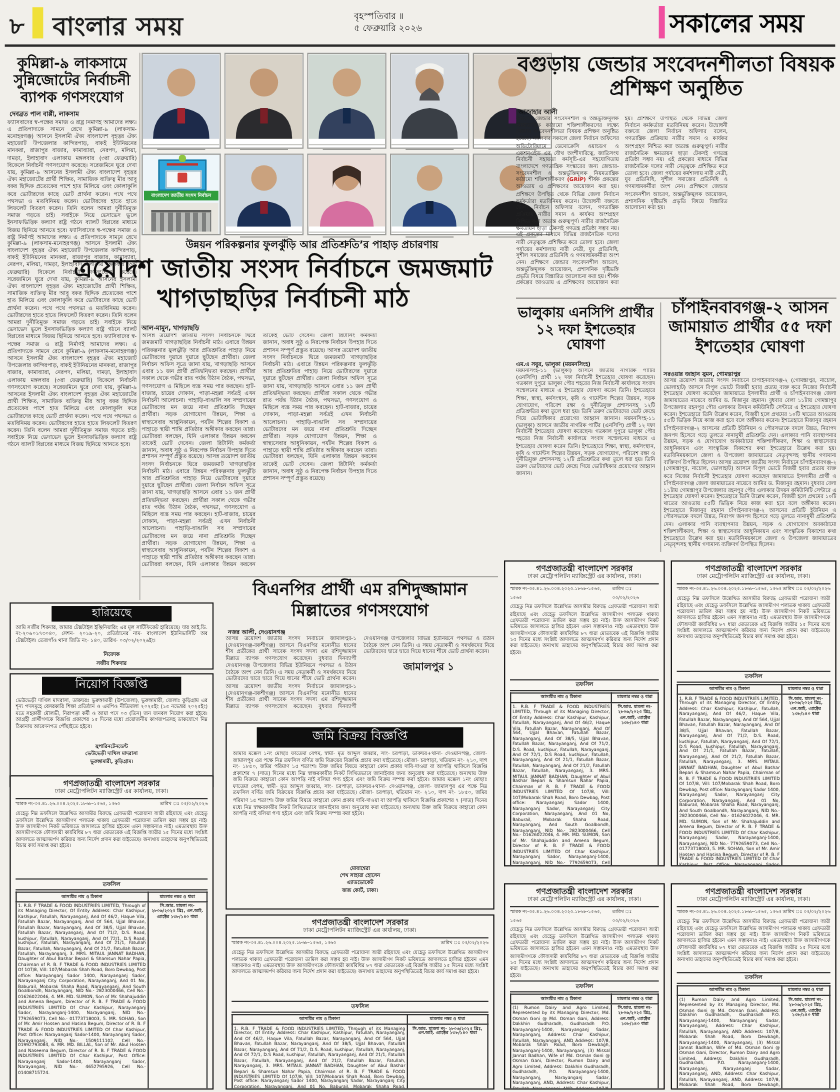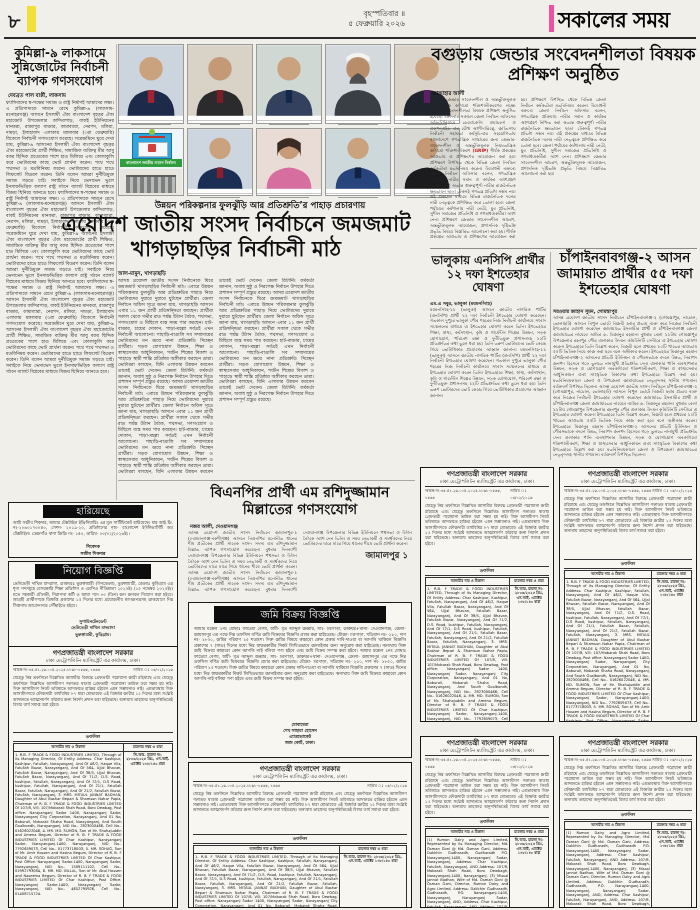--- a/index.html
+++ b/index.html
@@ -1,19 +1,19 @@
 <!DOCTYPE html>
 <html><head>
 <meta charset="utf-8">
 <style>
   html,body{margin:0;padding:0}
   body{width:700px;height:910px;position:relative;background:#f1efea;
        font-family:"DejaVu Sans","Liberation Sans",sans-serif;color:#1c1c1c;overflow:hidden}
   .abs{position:absolute}
-  .ctr{text-align:right}
+  .ctr{text-align:left}
   .bold{font-weight:bold}
   .hl{font-weight:bold;text-align:center;color:#0e0e0e;line-height:1.18}
   .body-sm{font-size:4.4px;line-height:1.3;text-align:justify;overflow:hidden;color:#262626}
   .byline{font-size:5.2px;font-weight:bold;color:#111}
   .hair{background:#2a2a2a}
   .colbox{border:1px solid #1d1d1d;background:#f8f6f1;box-sizing:border-box}
   .titlebar{background:#0d0d0d;color:#fff;text-align:center;font-weight:normal;line-height:1.45}
   .sign{font-size:4.4px;text-align:center;font-weight:bold;line-height:1.5}
   
   .court{border:1.3px solid #161616;background:#f8f6f1;box-sizing:border-box;padding:3px 4px;overflow:hidden}
@@ -32,20 +32,21 @@
   .pcap{height:7px;border-top:.6px solid #c8c8c4;position:relative}
   .pcap:after{content:"";position:absolute;left:18%;right:18%;top:2.6px;height:1.1px;background:#9b9b97}
   .greenband{background:#2f9e3d;color:#fff;font-size:3.9px;font-weight:bold;text-align:center;line-height:1.8;overflow:hidden;white-space:nowrap}
 </style>
 </head>
 <body>
 
 <div class="abs" style="left:0;top:0;width:700px;height:38px">
   <div class="abs" style="left:27px;top:6px;width:9px;height:26px;background:#f0e038"></div>
   <div class="abs bold" style="left:8px;top:7px;font-size:19px">৮</div>
+  <div class="abs bold" style="left:44px;top:6px;font-size:21px;letter-spacing:.5px">বাংলার সময়</div>
   <div class="abs ctr" style="left:295px;top:8px;width:110px;font-size:7.5px">বৃহস্পতিবার ॥</div>
   <div class="abs ctr" style="left:295px;top:18px;width:110px;font-size:7.5px">৫ ফেব্রুয়ারি ২০২৬</div>
   <div class="abs" style="left:549px;top:5px;width:5px;height:27px;background:#f04fa0"></div>
   <div class="abs bold" style="left:558px;top:4px;font-size:21px;letter-spacing:-.5px;color:#050505">সকালের সময়</div>
   <div class="abs hair" style="left:4px;top:37px;width:692px;height:1.6px"></div>
 </div>
 
 <div class="abs hl" style="left:6px;top:46px;width:108px;font-size:12px">কুমিল্লা-৯ লাকসামে সুন্নিজোটের নির্বাচনী ব্যাপক গণসংযোগ</div>
 <div class="abs byline" style="left:8px;top:92px;width:106px">দেবব্রত পাল বাপ্পী, লাকসাম</div>
 <div class="abs body-sm" style="left:6px;top:100px;width:108px;height:398px;font-size:4.6px">ফ্যাসিবাদের স্ব-পক্ষের সমাজ ও রাষ্ট্র নির্মাণই আমাদের লক্ষ্য। এ প্রতিপাদ্যকে সামনে রেখে কুমিল্লা-৯ (লাকসাম-মনোহরগঞ্জ) আসনে ইসলামী ঐক্য বাংলাদেশ বৃহত্তর ঐক্য মহাজোট উপজেলার কান্দিরপাড়, বাকই ইউনিয়নের মানকরা, রাজাপুর বাজার, কামাব্যারা, নেরপদ, মলিয়া, দামড়া, ইলাহাবাদ এলাকায় মঙ্গলবার (৩রা ফেব্রুয়ারি) বিকেলে নির্বাচনী গণসংযোগ করেছে। সরেজমিনে ঘুরে দেখা যায়, কুমিল্লা-৯ আসনের ইসলামী ঐক্য বাংলাদেশ বৃহত্তর ঐক্য মহাজোটের প্রার্থী শিক্ষিত, সামাজিক ব্যক্তিত্ব মীর আবু বকর ছিদ্দিক প্রত্যেকের পাশে হাত মিলিয়ে এবং কোলাকুলি করে ভোটারদের কাছে ভোট প্রার্থনা করেন। পথে পথে পথসভা ও মতবিনিময় করেন। ভোটারদের হাতে হাতে লিফলেট বিতরণ করেন। তিনি বলেন আমরা দুর্নীতিমুক্ত সমাজ গড়তে চাই। সবাইকে নিয়ে ভেদাভেদ ভুলে ইনসাফভিত্তিক কল্যাণ রাষ্ট্র গঠনে ব্যালট বিপ্লবের মাধ্যমে বিজয় ছিনিয়ে আনতে হবে। ফ্যাসিবাদের স্ব-পক্ষের সমাজ ও রাষ্ট্র নির্মাণই আমাদের লক্ষ্য। এ প্রতিপাদ্যকে সামনে রেখে কুমিল্লা-৯ (লাকসাম-মনোহরগঞ্জ) আসনে ইসলামী ঐক্য বাংলাদেশ বৃহত্তর ঐক্য মহাজোট উপজেলার কান্দিরপাড়, বাকই ইউনিয়নের মানকরা, রাজাপুর বাজার, কামাব্যারা, নেরপদ, মলিয়া, দামড়া, ইলাহাবাদ এলাকায় মঙ্গলবার (৩রা ফেব্রুয়ারি) বিকেলে নির্বাচনী গণসংযোগ করেছে। সরেজমিনে ঘুরে দেখা যায়, কুমিল্লা-৯ আসনের ইসলামী ঐক্য বাংলাদেশ বৃহত্তর ঐক্য মহাজোটের প্রার্থী শিক্ষিত, সামাজিক ব্যক্তিত্ব মীর আবু বকর ছিদ্দিক প্রত্যেকের পাশে হাত মিলিয়ে এবং কোলাকুলি করে ভোটারদের কাছে ভোট প্রার্থনা করেন। পথে পথে পথসভা ও মতবিনিময় করেন। ভোটারদের হাতে হাতে লিফলেট বিতরণ করেন। তিনি বলেন আমরা দুর্নীতিমুক্ত সমাজ গড়তে চাই। সবাইকে নিয়ে ভেদাভেদ ভুলে ইনসাফভিত্তিক কল্যাণ রাষ্ট্র গঠনে ব্যালট বিপ্লবের মাধ্যমে বিজয় ছিনিয়ে আনতে হবে। ফ্যাসিবাদের স্ব-পক্ষের সমাজ ও রাষ্ট্র নির্মাণই আমাদের লক্ষ্য। এ প্রতিপাদ্যকে সামনে রেখে কুমিল্লা-৯ (লাকসাম-মনোহরগঞ্জ) আসনে ইসলামী ঐক্য বাংলাদেশ বৃহত্তর ঐক্য মহাজোট উপজেলার কান্দিরপাড়, বাকই ইউনিয়নের মানকরা, রাজাপুর বাজার, কামাব্যারা, নেরপদ, মলিয়া, দামড়া, ইলাহাবাদ এলাকায় মঙ্গলবার (৩রা ফেব্রুয়ারি) বিকেলে নির্বাচনী গণসংযোগ করেছে। সরেজমিনে ঘুরে দেখা যায়, কুমিল্লা-৯ আসনের ইসলামী ঐক্য বাংলাদেশ বৃহত্তর ঐক্য মহাজোটের প্রার্থী শিক্ষিত, সামাজিক ব্যক্তিত্ব মীর আবু বকর ছিদ্দিক প্রত্যেকের পাশে হাত মিলিয়ে এবং কোলাকুলি করে ভোটারদের কাছে ভোট প্রার্থনা করেন। পথে পথে পথসভা ও মতবিনিময় করেন। ভোটারদের হাতে হাতে লিফলেট বিতরণ করেন। তিনি বলেন আমরা দুর্নীতিমুক্ত সমাজ গড়তে চাই। সবাইকে নিয়ে ভেদাভেদ ভুলে ইনসাফভিত্তিক কল্যাণ রাষ্ট্র গঠনে ব্যালট বিপ্লবের মাধ্যমে বিজয় ছিনিয়ে আনতে হবে।</div>

